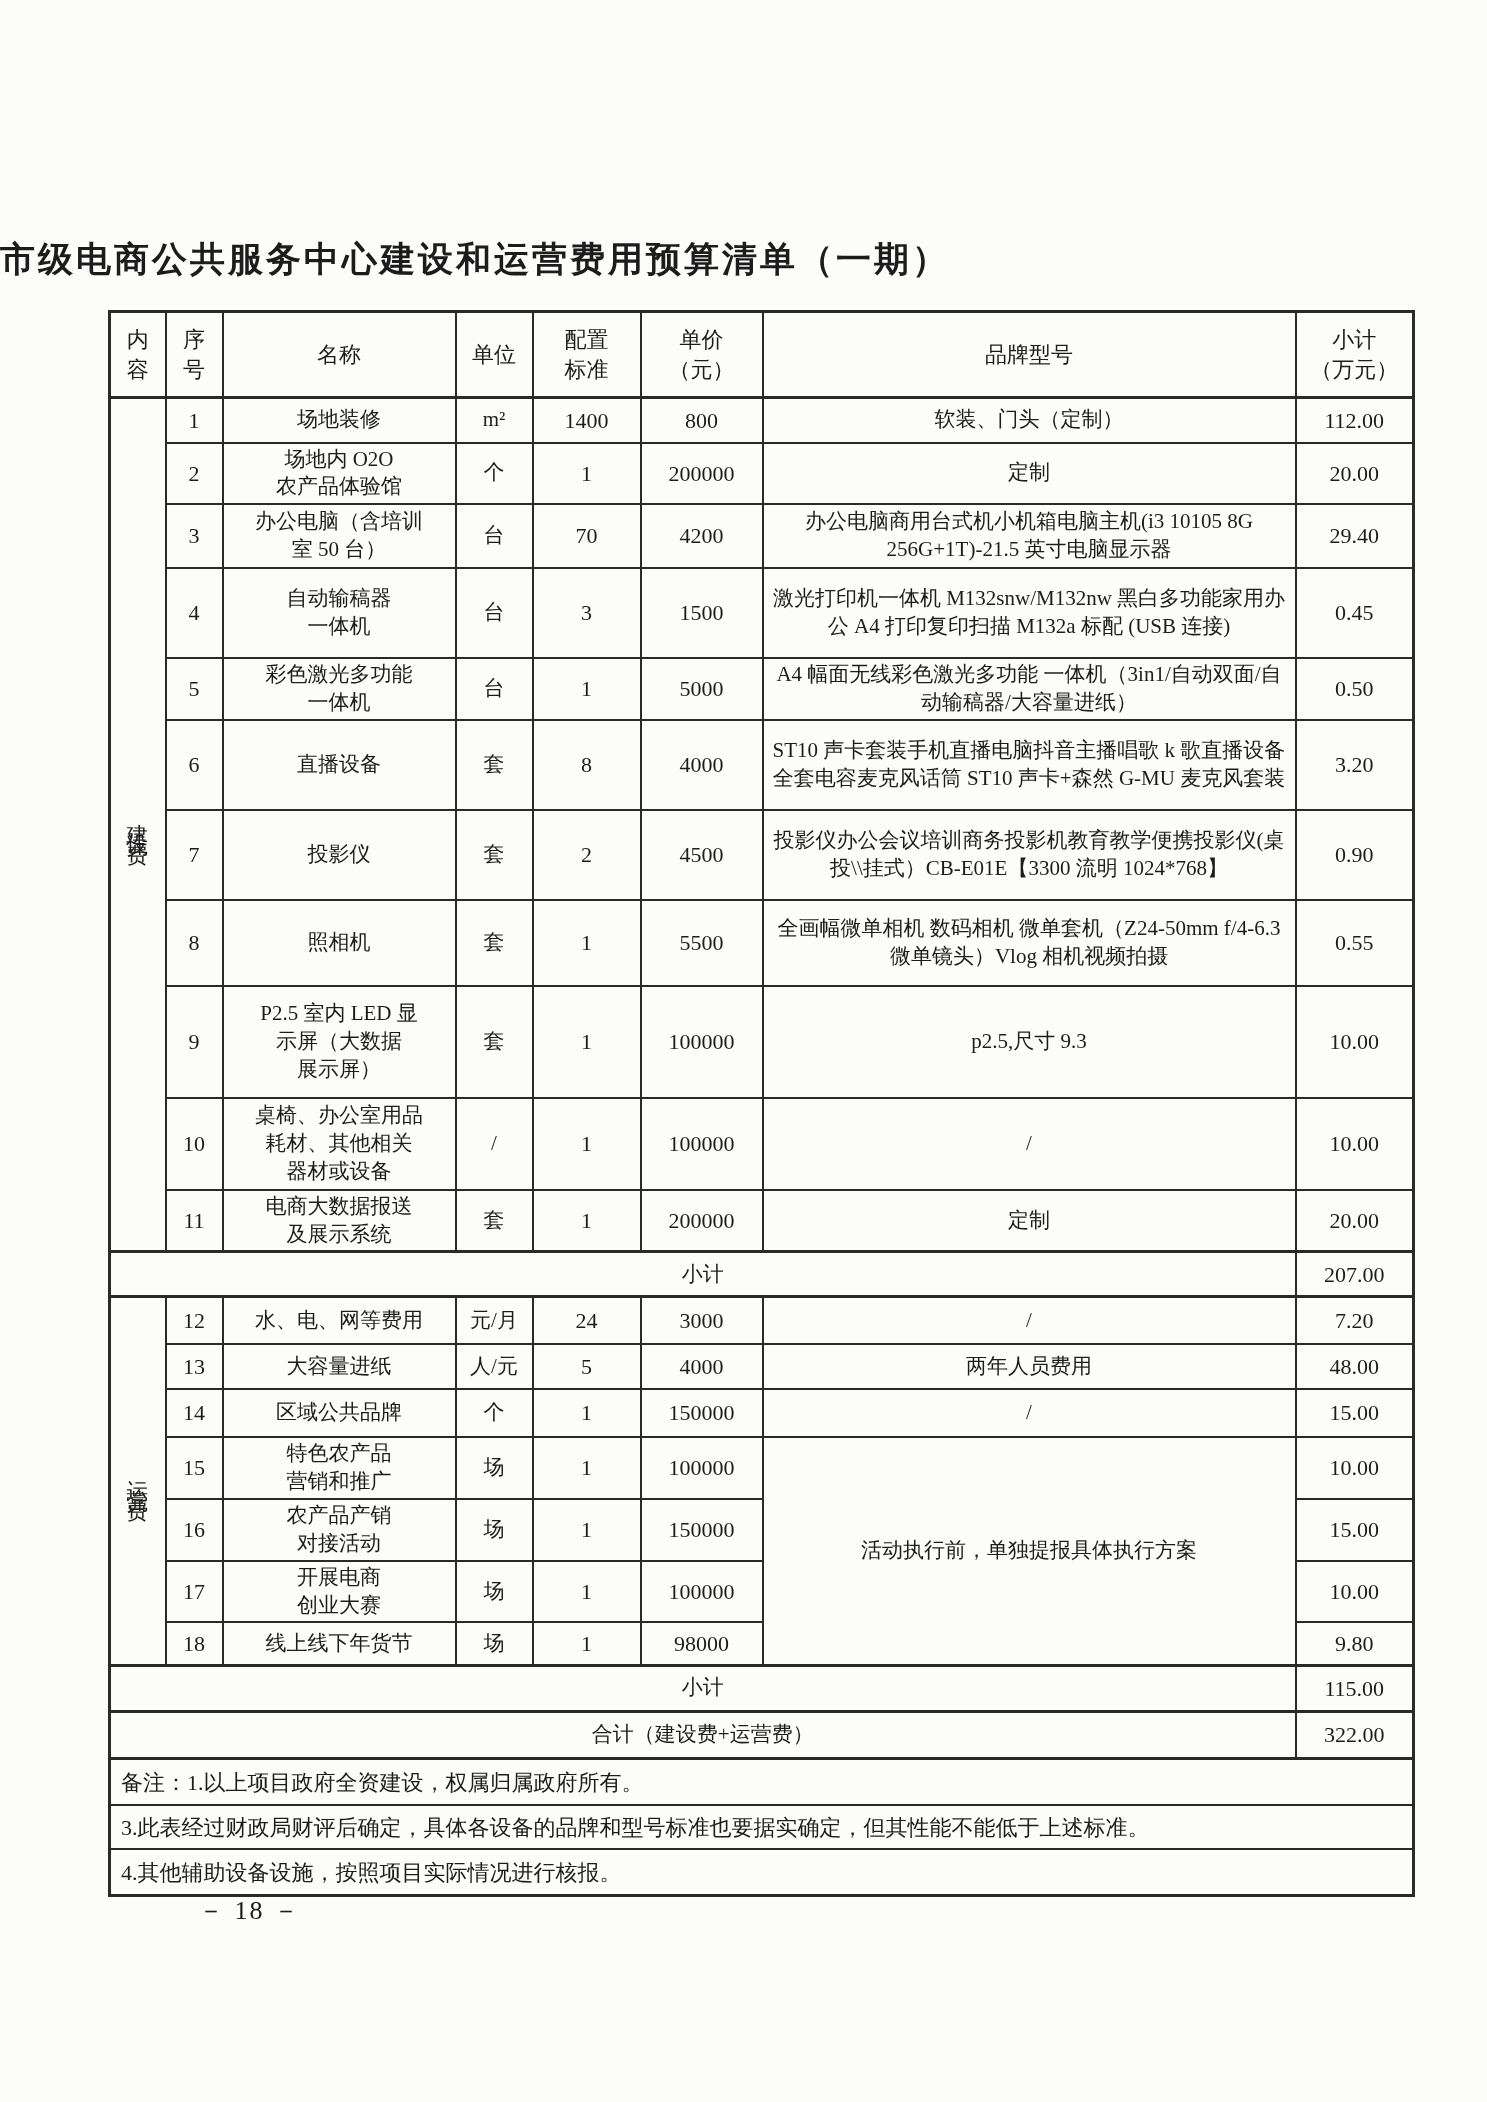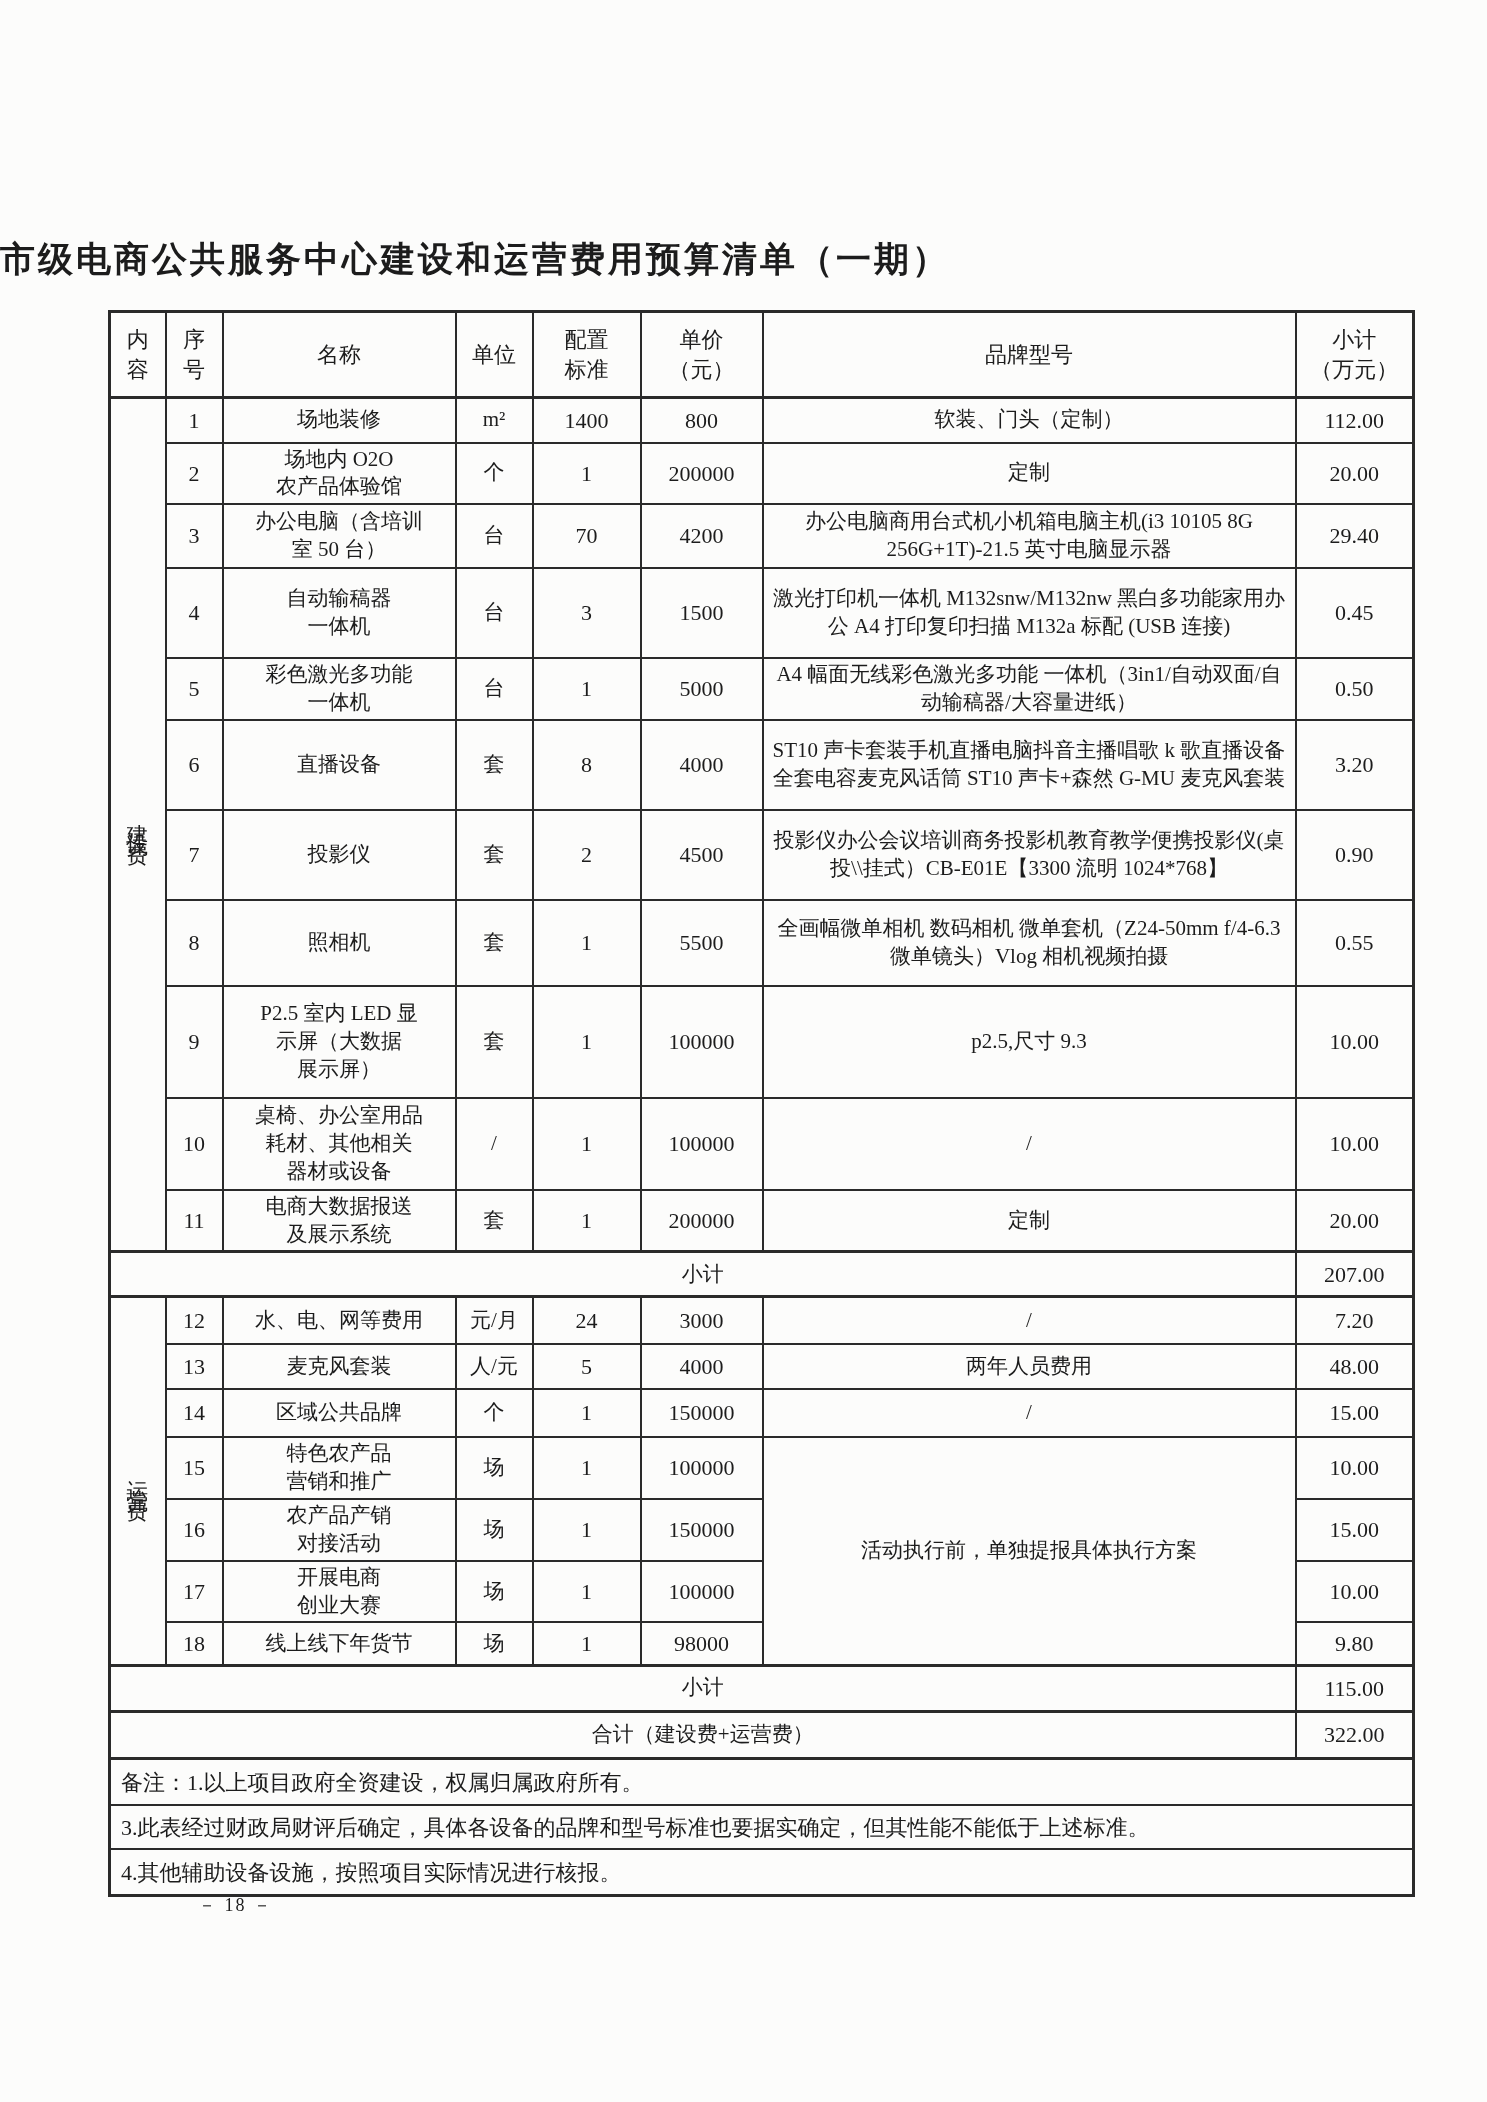--- a/index.html
+++ b/index.html
@@ -35,21 +35,21 @@
   }
   td.name{white-space:pre-line;}
   td.brand{padding:2px 10px;}
   td.num{font-size:22px;}
   .vlabel{writing-mode:vertical-rl;text-orientation:upright;letter-spacing:10px;font-size:22px;display:inline-block;}
   tr.subrow td{border-top-width:3px;border-bottom-width:3px;}
   td.bold, .bold{font-weight:normal;}
   tr.noterow td{text-align:left;padding:6px 10px;font-size:22px;margin-top:36px;}
   .pagenum{
     position:absolute;left:198px;top:1893px;
-    font-size:18px;letter-spacing:2px;
+    font-size:26px;letter-spacing:2px;
   }
 </style>
 </head>
 <body>
 
 <div class="sheet">
 
   <div class="doc-title">市级电商公共服务中心建设和运营费用预算清单（一期）</div>
 
   <table class="budget">
@@ -201,21 +201,21 @@
       <td class="num">12</td>
       <td class="name">水、电、网等费用</td>
       <td>元/月</td>
       <td class="num">24</td>
       <td class="num">3000</td>
       <td class="brand">/</td>
       <td class="num">7.20</td>
     </tr>
     <tr style="height:45px">
       <td class="num">13</td>
-      <td class="name">麦克风套装</td>
+      <td class="name">大容量进纸</td>
       <td>人/元</td>
       <td class="num">5</td>
       <td class="num">4000</td>
       <td class="brand">两年人员费用</td>
       <td class="num">48.00</td>
     </tr>
     <tr style="height:48px">
       <td class="num">14</td>
       <td class="name">区域公共品牌</td>
       <td>个</td>

